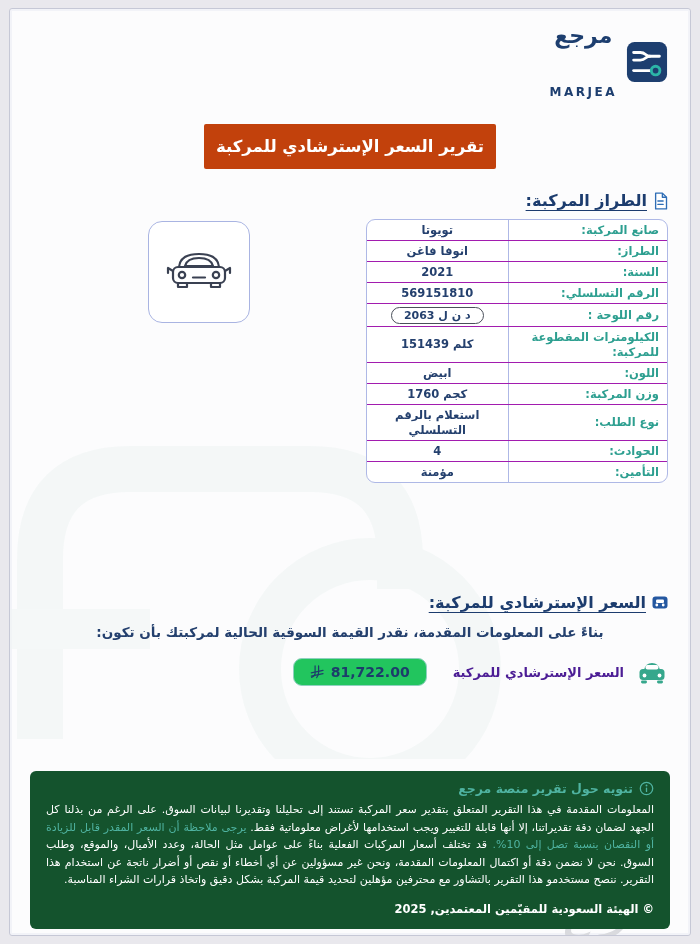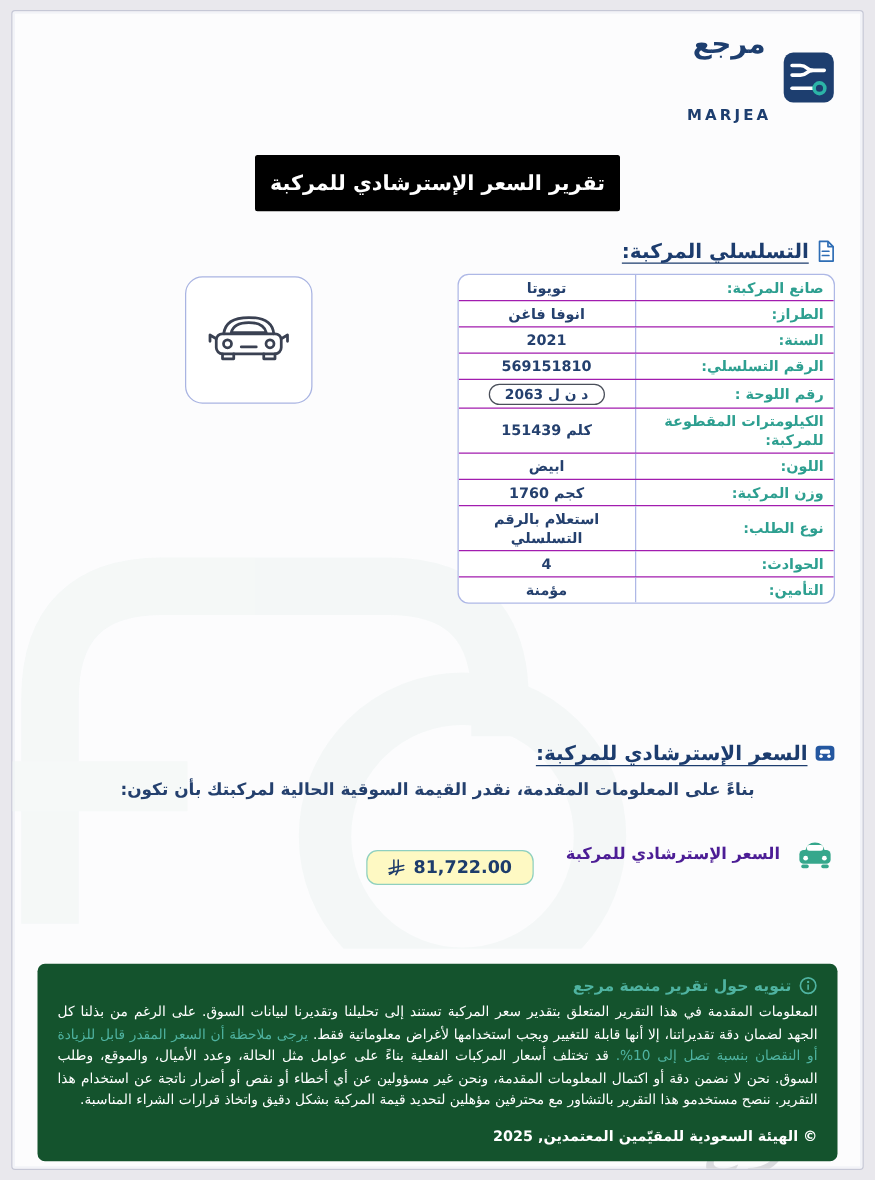--- a/index.html
+++ b/index.html
@@ -19,21 +19,21 @@
   
   .top-row{display:flex;direction:rtl;justify-content:space-between;align-items:flex-start;}
   .logo{display:flex;direction:rtl;align-items:center;gap:9px;}
   .logo-text{display:flex;flex-direction:column;align-items:center;line-height:1;gap:36px;}
   .logo-ar{color:#1d3e6f;font-size:22px;font-weight:bold;}
   .logo-en{color:#1d3e6f;font-size:12px;font-weight:bold;letter-spacing:2.5px;margin-top:3px;}
   .req-info{direction:rtl;text-align:left;color:#2a4a7c;font-size:12.5px;font-weight:600;line-height:19px;}
 
   
   .banner{
-    margin:26px auto 0;width:292px;height:45px;background:#000000;border-radius:2px;
+    margin:26px auto 0;width:292px;height:45px;background:#c2410c;border-radius:2px;
     color:#fff;font-size:16.5px;font-weight:bold;text-align:center;line-height:45px;
   }
 
   
   .section-heading{
     display:flex;direction:rtl;align-items:center;gap:6px;
     color:#1c3c6e;font-size:16px;font-weight:bold;
   }
   .section-heading .ht{text-decoration:underline;text-underline-offset:4px;text-decoration-thickness:1px;}
 
@@ -53,21 +53,21 @@
     display:flex;align-items:center;justify-content:center;margin-top:2px;
   }
 
   
   .price-section{margin-top:110px;direction:rtl;}
   .price-desc{margin-top:12px;color:#24406e;font-size:13.5px;font-weight:600;text-align:center;}
   .price-row{display:flex;direction:rtl;align-items:center;gap:12px;margin-top:18px;}
   .price-label{color:#4c1d95;font-size:13px;font-weight:600;}
   .amount-box{
     display:flex;direction:rtl;align-items:center;gap:7px;
-    border:1.5px solid #8fd0bf;border-radius:9px;padding:5px 16px;margin-right:14px;background:#fef9c3;margin-top:22px;
+    border:1.5px solid #8fd0bf;border-radius:9px;padding:5px 16px;margin-right:14px;background:#22c55e;
   }
   .amount{color:#1d3c6b;font-size:14px;font-weight:bold;direction:ltr;}
 
   
   .footer{
     position:absolute;left:20px;right:20px;top:762px;z-index:2;
     background:#14532d;border-radius:6px;padding:10px 16px 13px;
     direction:rtl;color:#fff;
   }
   .footer-heading{display:flex;direction:rtl;align-items:center;gap:6px;color:#4fb3a1;font-size:12.5px;font-weight:bold;}
@@ -116,21 +116,21 @@
 
     <div class="banner">تقرير السعر الإسترشادي للمركبة</div>
 
     <div class="specs">
       <div class="section-heading">
         <svg width="15" height="18" viewBox="0 0 20 24" fill="none">
           <path d="M3.5 1.5 h9 l5.5 5.5 v15.5 h-14.5 z" stroke="#2e6db5" stroke-width="1.8" fill="#ffffff" stroke-linejoin="round"></path>
           <path d="M12.5 1.5 v5.5 h5.5" stroke="#2e6db5" stroke-width="1.8" fill="none" stroke-linejoin="round"></path>
           <path d="M6.5 12 h7 M6.5 16.5 h7" stroke="#2e6db5" stroke-width="1.8" stroke-linecap="round"></path>
         </svg>
-        <span class="ht">التسلسلي المركبة:</span>
+        <span class="ht">الطراز المركبة:</span>
       </div>
       <div class="specs-body">
         <div class="tbl-wrap">
           <table class="specs-table">
             <tbody id="specs-tbody">
                 <tr>
                   <td class="spec-label">صانع المركبة:</td>
                   <td class="spec-value">تويوتا</td>
                 </tr>
                 <tr>

